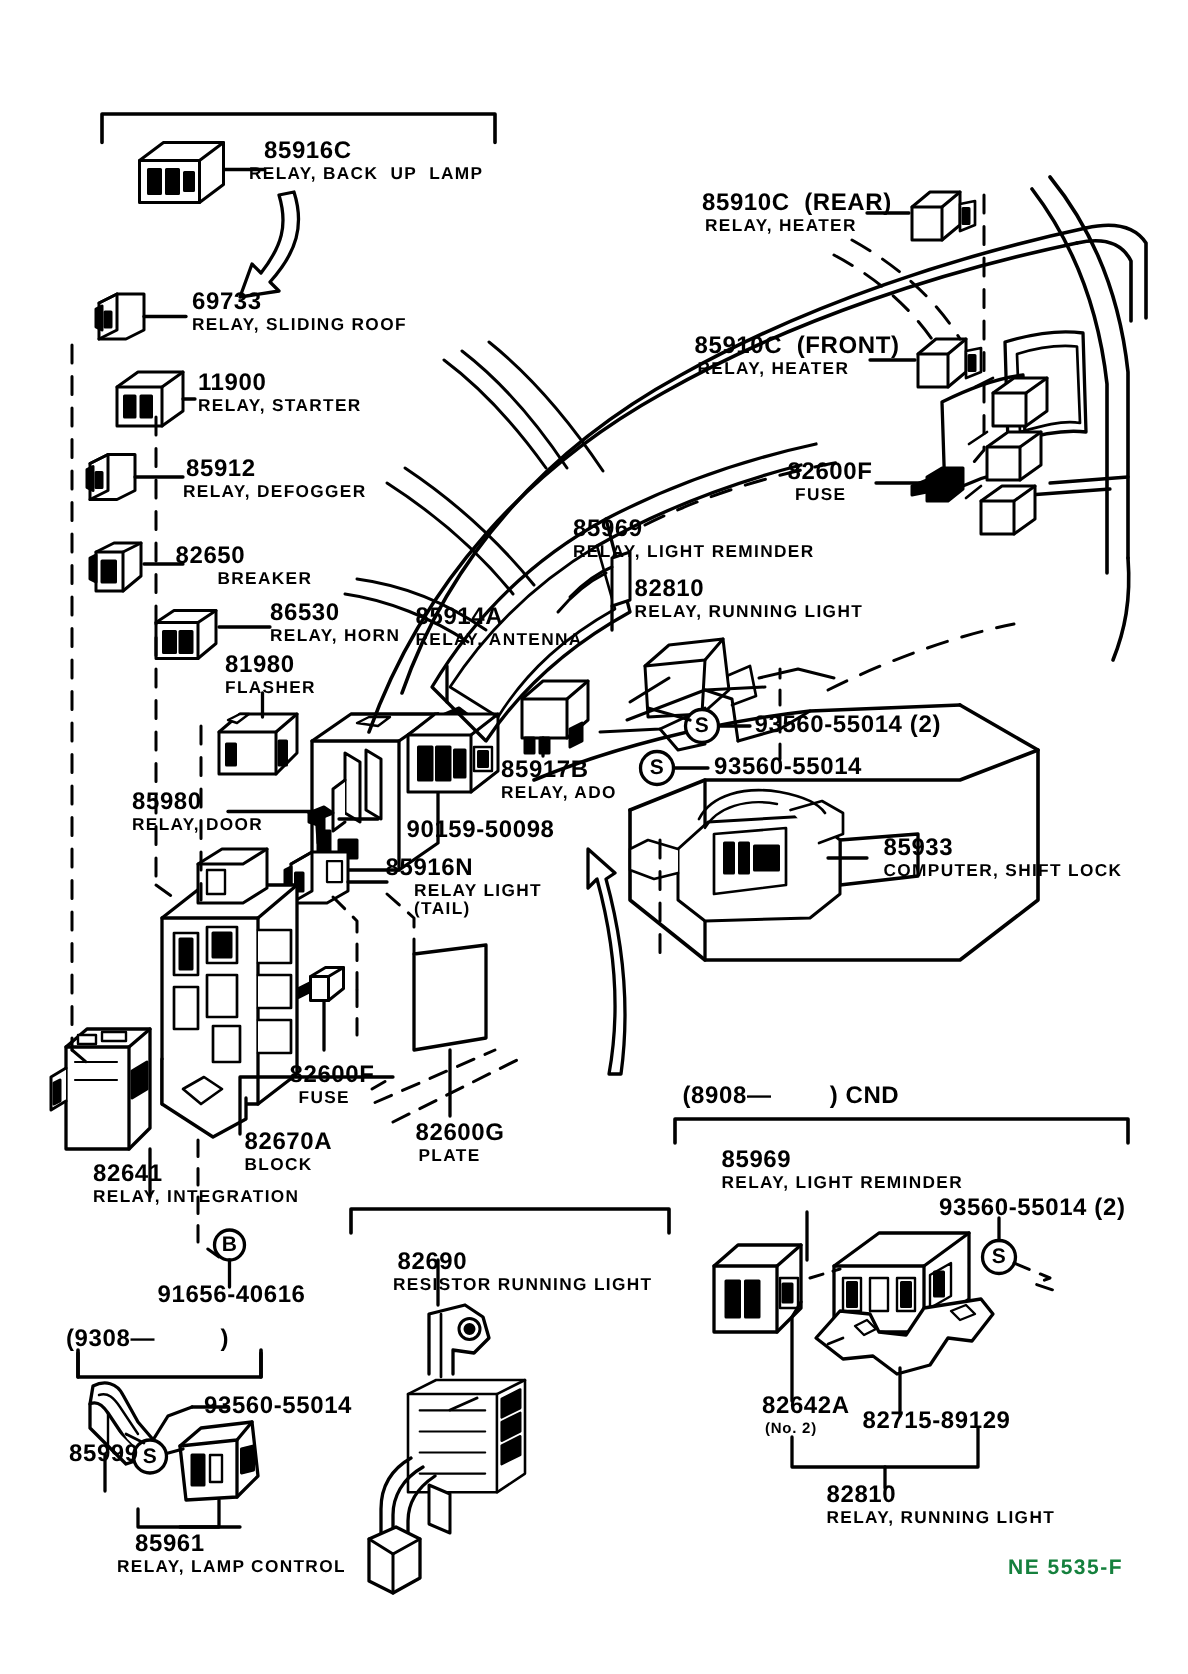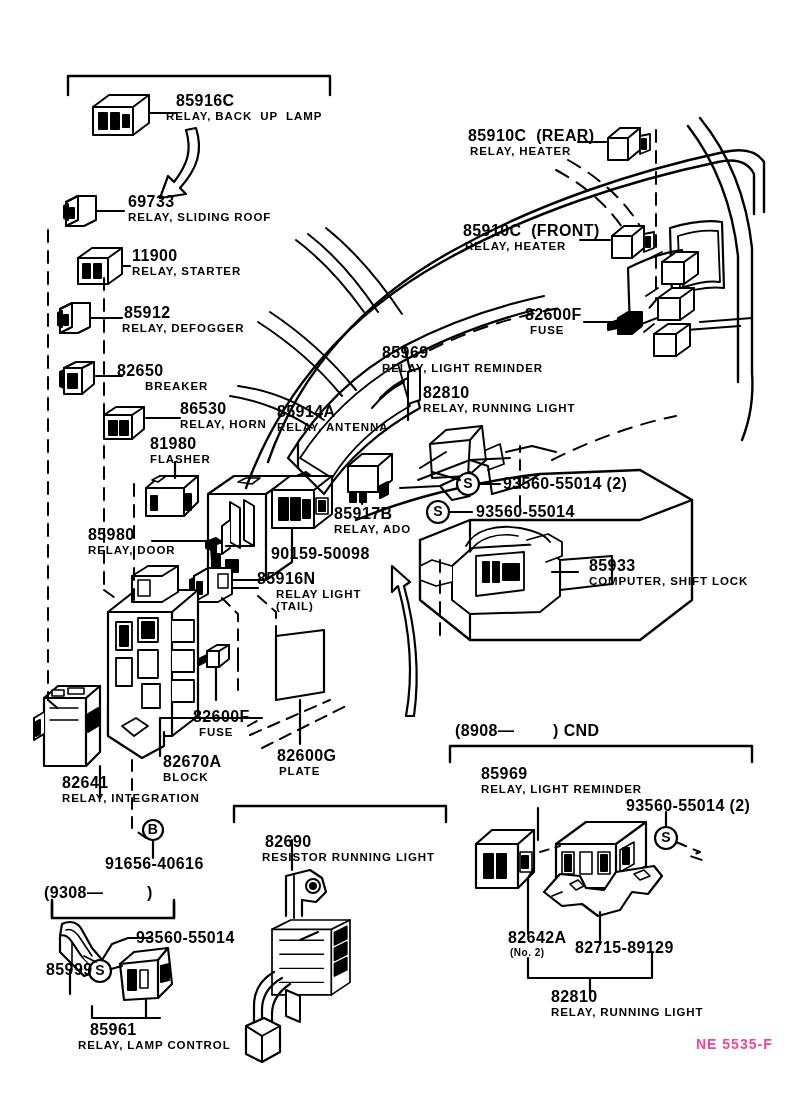--- a/index.html
+++ b/index.html
@@ -43,22 +43,21 @@
   .small{
     font-size:10px;
     font-weight:bold;
     letter-spacing:0.5px;
   }
   .refcode{
     position:absolute;
     font-size:14px;
     font-weight:bold;
     letter-spacing:1px;
-    color:#ec4899;
-    margin-left:24px;
+    color:#15803d;
   }
   .lbl.ctr{text-align:center;}
 </style>
 </head>
 <body>
 
 <div id="sheet">
 
   <svg id="artwork" viewBox="0 0 792 1116" xmlns="http://www.w3.org/2000/svg">
     <defs>

